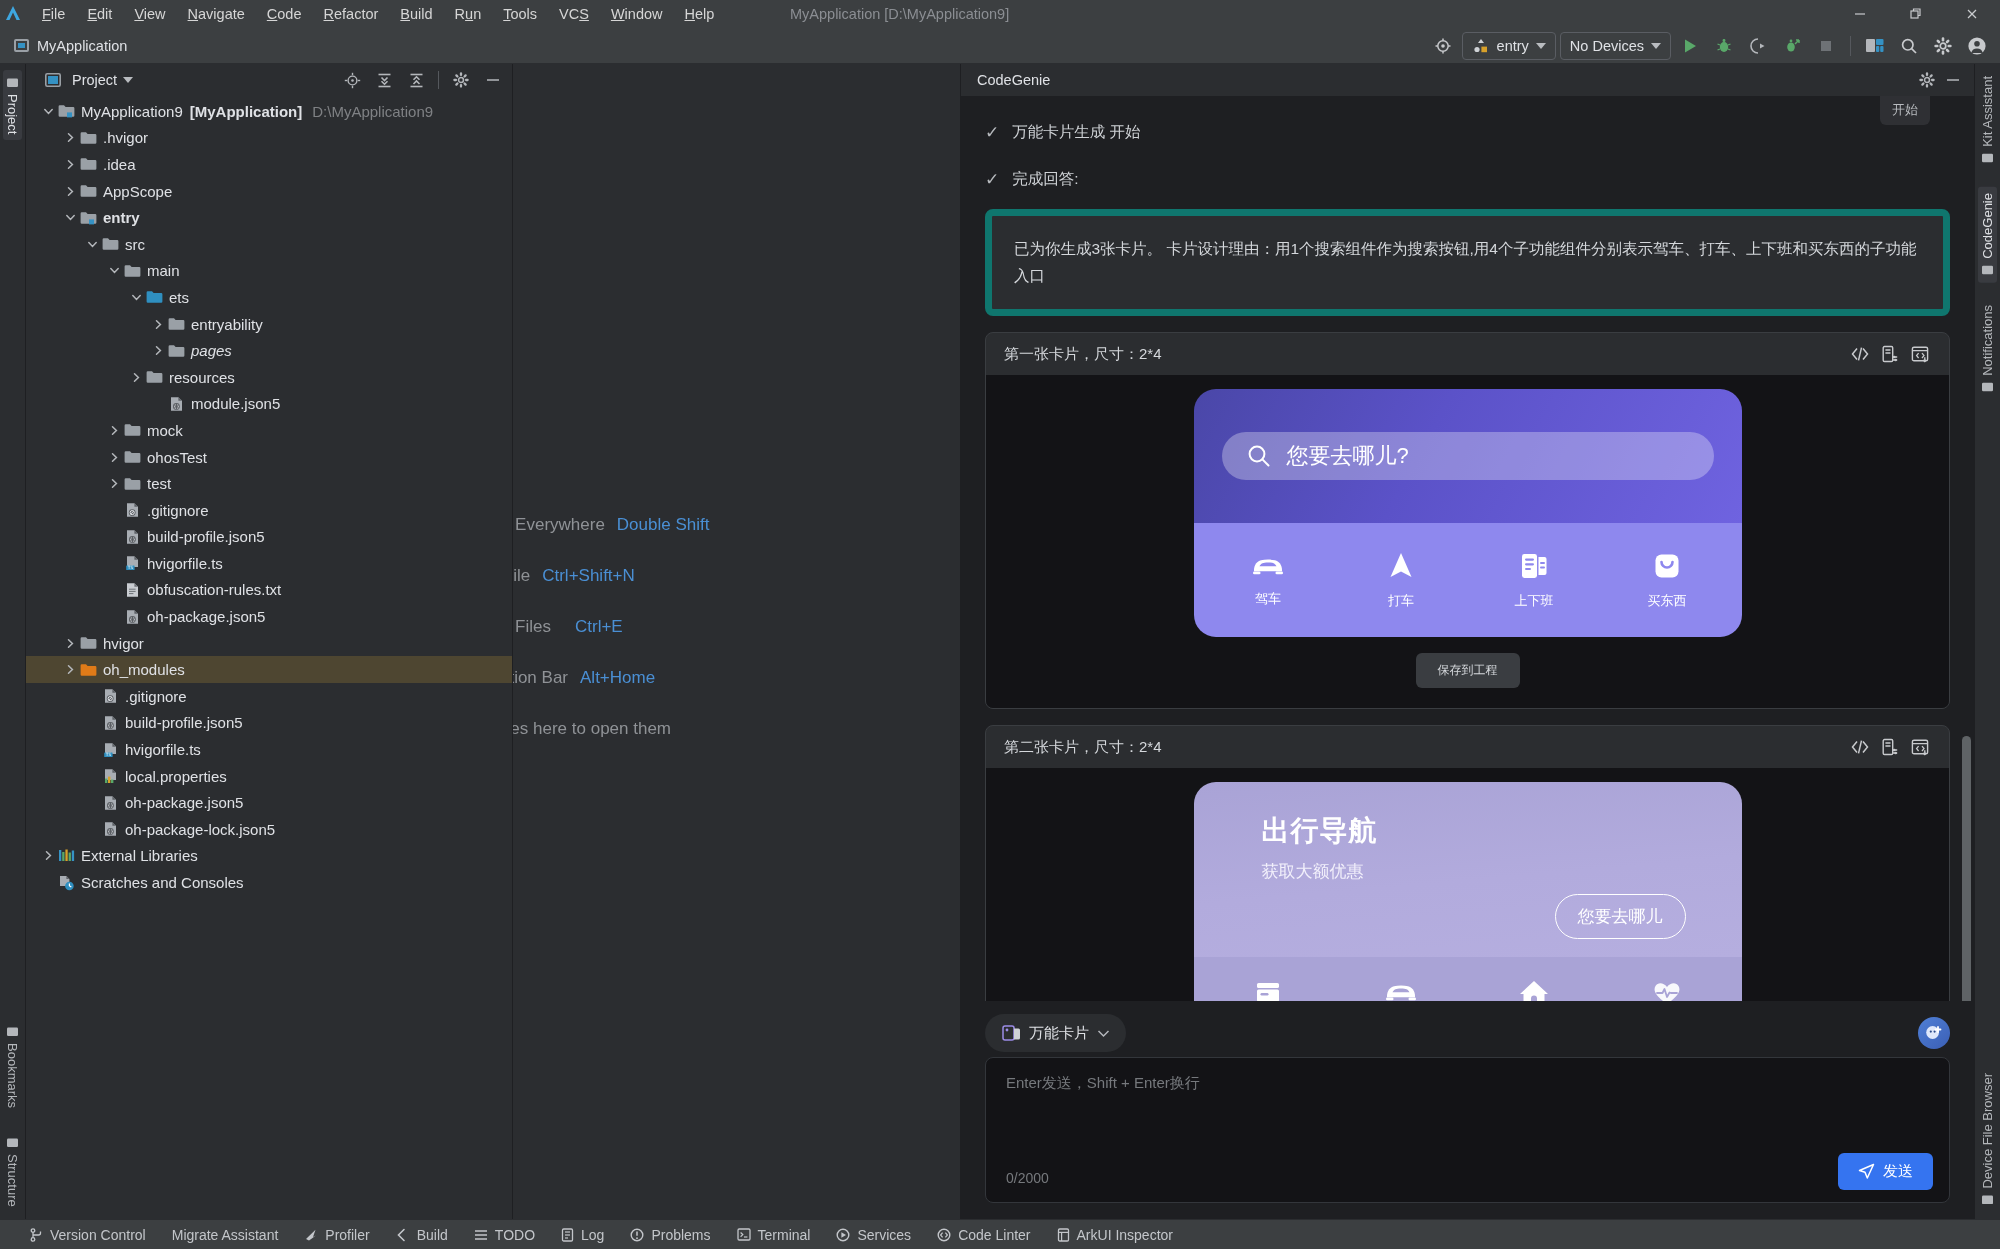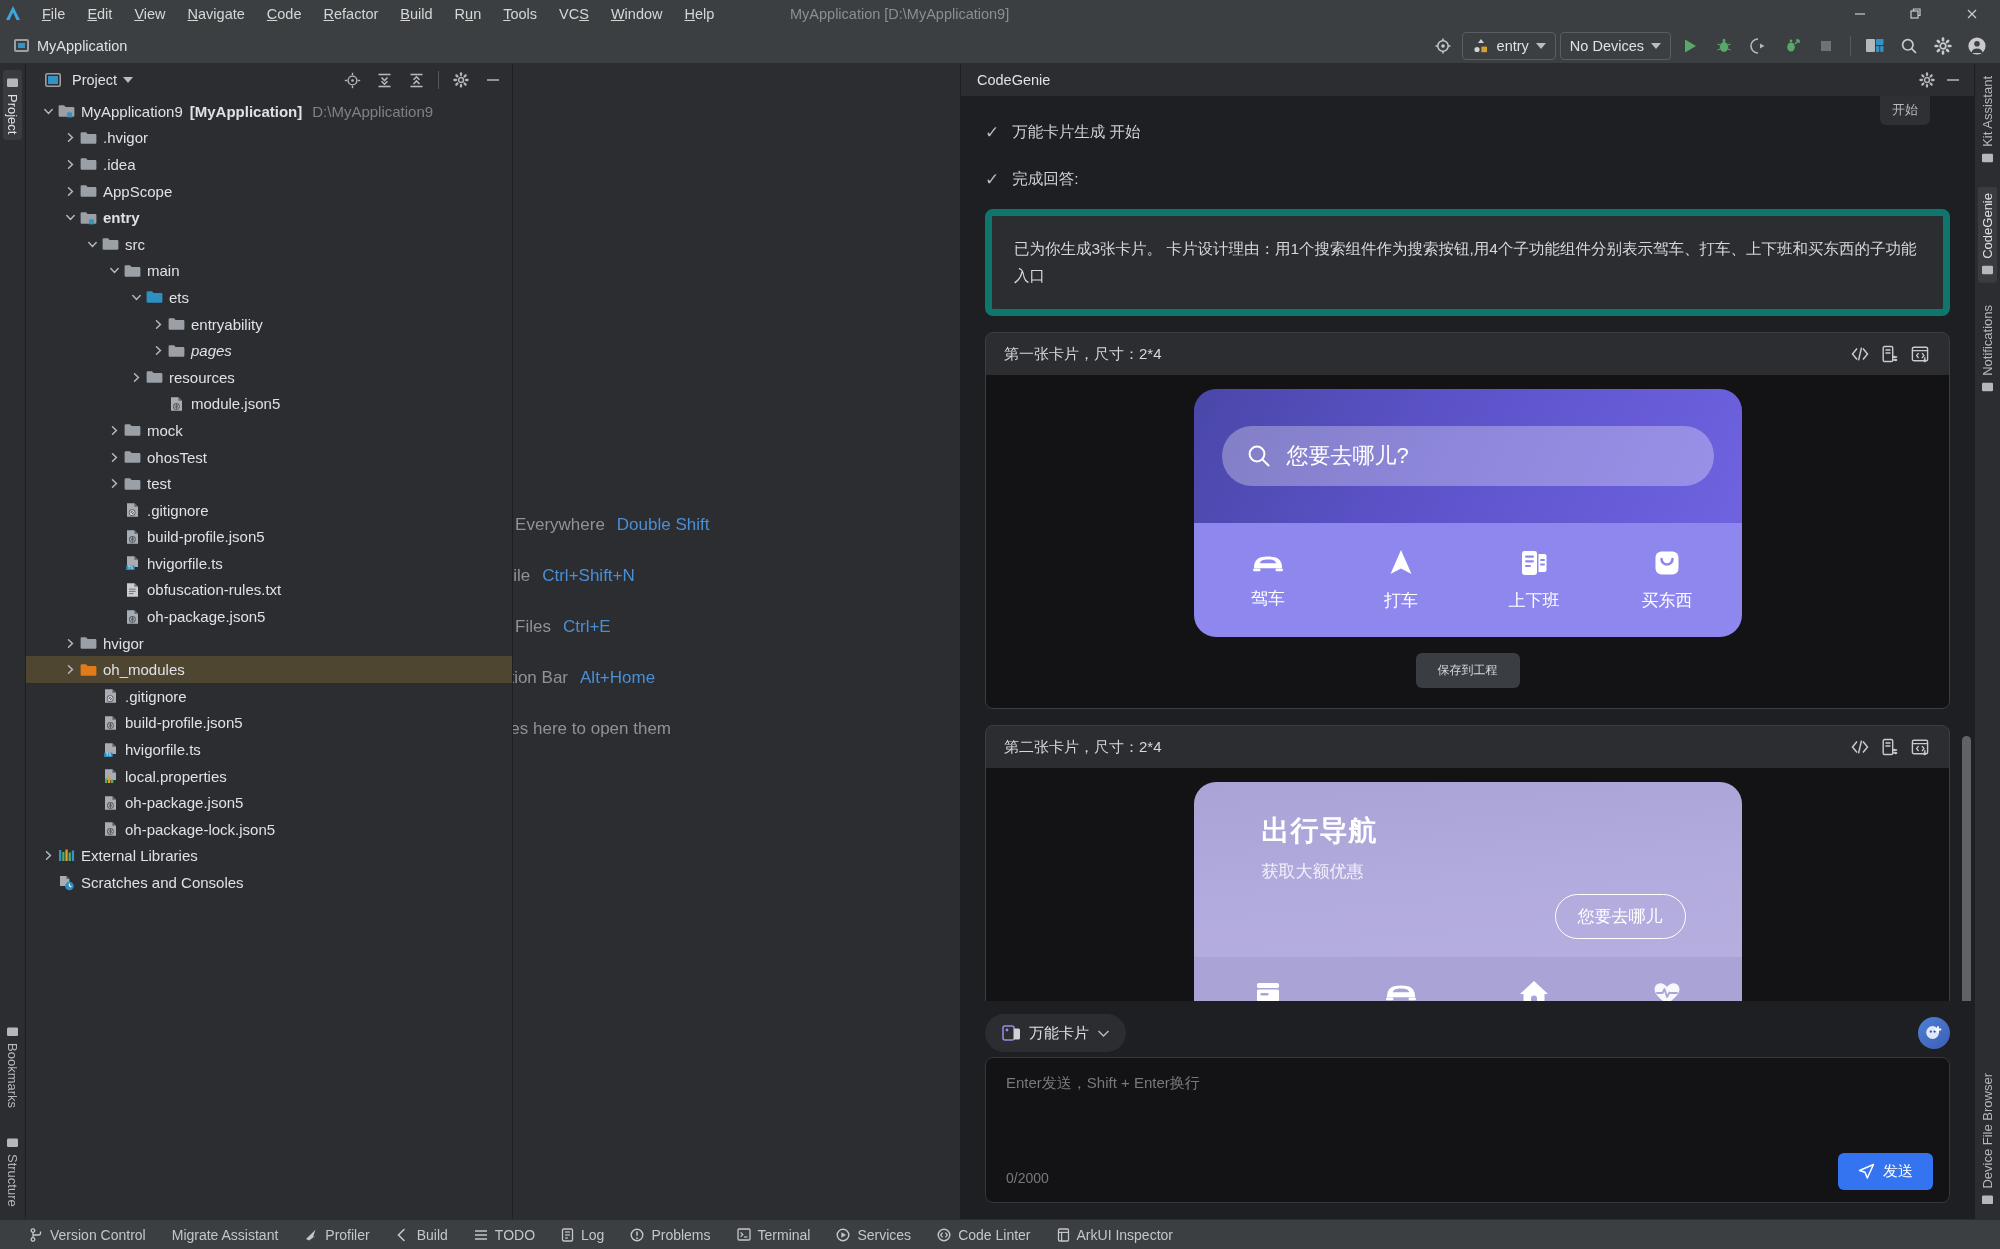--- a/index.html
+++ b/index.html
@@ -114,29 +114,29 @@
   .cardblk-hdr .ico { width: 30px; height: 28px; display:flex;align-items:center;justify-content:center;border-radius:4px; }
   .cardblk-body { background: #131316; padding: 14px 0 0; display:flex; flex-direction:column; align-items:center; }
 
   
   .pcard { width: 548px; border-radius: 22px; overflow: hidden; }
   .pc1-top {
     height: 134px; display: flex; align-items: center; justify-content: center;
     background: linear-gradient(118deg, #4a47a8 0%, #5b52c8 42%, #6f63e0 100%);
   }
   .pc1-search {
-    width: 492px; height: 60px; border-radius: 30px; background: rgba(255,255,255,0.30);
+    width: 492px; height: 48px; border-radius: 30px; background: rgba(255,255,255,0.30);
     display: flex; align-items: center; padding-left: 24px; gap: 15px;
   }
   .pc1-search .ph { font-size: 22px; color: #ffffff; }
   .pc1-bot {
     height: 114px; background: #8e88ee; display: flex; align-items: center; justify-content: space-around; padding: 0 8px;
   }
   .qi { display: flex; flex-direction: column; align-items: center; gap: 11px; width: 120px; }
-  .qi .lab { font-size: 17px; color: #ffffff; }
+  .qi .lab { font-size: 13px; color: #ffffff; }
 
   .savebtn {
     margin: 16px 0 20px; align-self: center; background: #3a3d41; color: #d5d8dc;
     border-radius: 6px; padding: 9px 22px; font-size: 12px;
   }
 
   
   .pc2-top {
     height: 175px; background: linear-gradient(175deg, #a9a3d6 0%, #b2abdd 55%, #b5aedf 100%);
     padding: 30px 0 0 68px; position: relative;
@@ -819,21 +819,21 @@
             </span>
             <span class="tlabel">Scratches and Consoles</span>
           </div>
         </div>
     </div>
 
     <div class="editor">
       <div class="hints" id="editor-hints">
           <div class="hint"><span>Search Everywhere</span><span class="k" style="margin-left: 12px;">Double Shift</span></div>
           <div class="hint"><span>Go to File</span><span class="k" style="margin-left: 12px;">Ctrl+Shift+N</span></div>
-          <div class="hint"><span>Recent Files</span><span class="k" style="margin-left: 12px;">Ctrl+E</span></div>
+          <div class="hint"><span>Recent Files</span><span class="k" style="margin-left: 24px;">Ctrl+E</span></div>
           <div class="hint"><span>Navigation Bar</span><span class="k" style="margin-left: 12px;">Alt+Home</span></div>
           <div class="hint"><span>Drop files here to open them</span></div>
         </div>
     </div>
 
     <div class="genie">
       <div class="genie-hdr">
         <span class="t">CodeGenie</span>
         <span class="sp"></span>
         <div class="ico">

